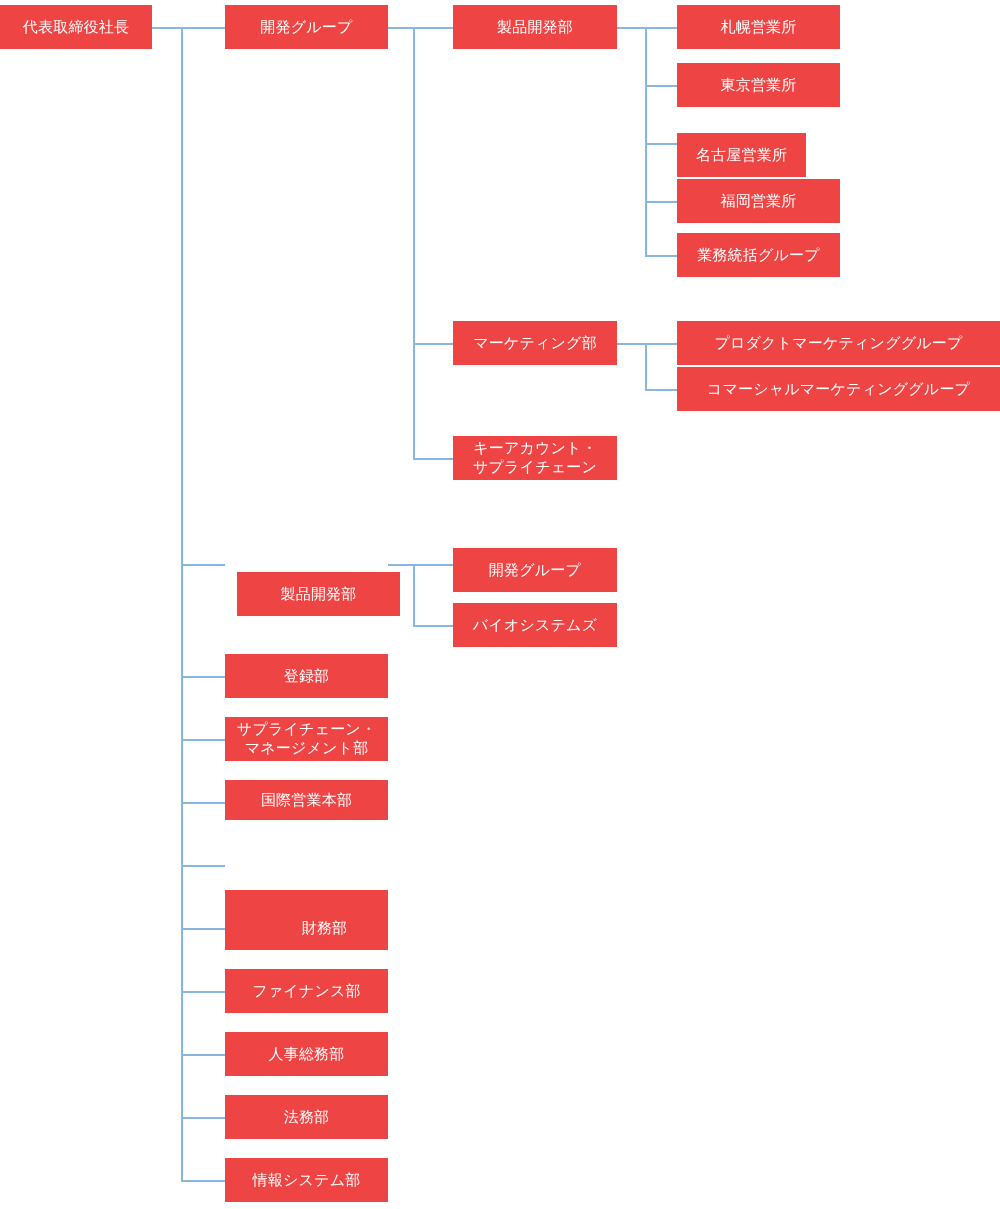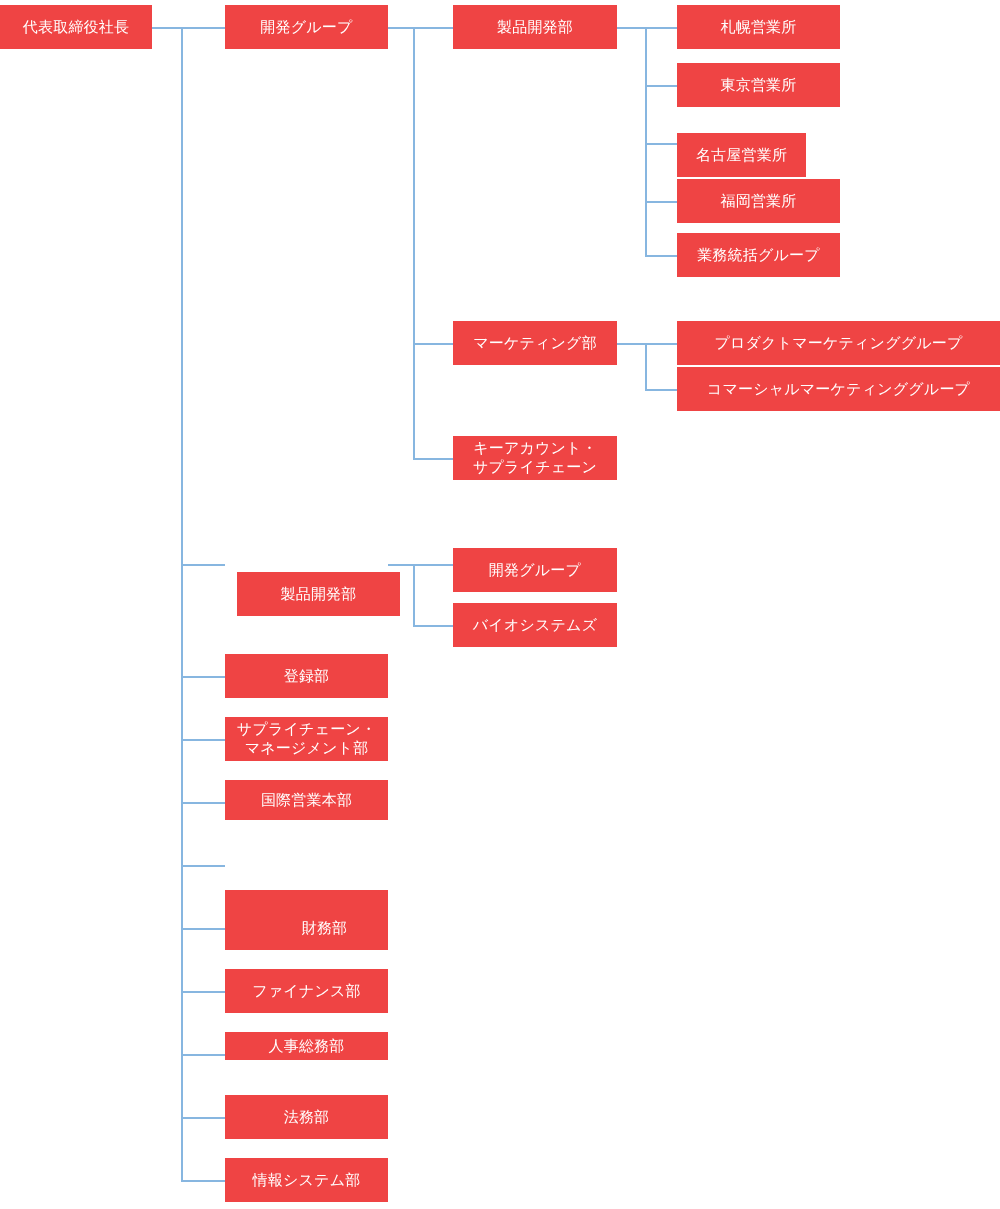--- a/index.html
+++ b/index.html
@@ -93,21 +93,21 @@
 マネージメント部</div>
 
   <div class="node" style="left:225px; top:780px; width:163px; height:40px;">国際営業本部</div>
 
   <div class="node" style="left:225px; top:843px; width:163px; height:60px;margin-top:47px;">経理部</div>
 
   <div class="node" style="left:225px; top:906px; width:163px; height:44px;padding-left:40px;">財務部</div>
 
   <div class="node" style="left:225px; top:969px; width:163px; height:44px;">ファイナンス部</div>
 
-  <div class="node" style="left:225px; top:1032px; width:163px; height:28px;">人事総務部</div>
+  <div class="node" style="left:225px; top:1032px; width:163px; height:44px;">人事総務部</div>
 
   <div class="node" style="left:225px; top:1095px; width:163px; height:44px;">法務部</div>
 
   <div class="node" style="left:225px; top:1158px; width:163px; height:44px;">情報システム部</div>
 
   <div class="node" style="left:453px; top:5px; width:164px; height:44px;">製品開発部</div>
 
   <div class="node" style="left:453px; top:321px; width:164px; height:44px;">マーケティング部</div>
 
   <div class="node two-line" style="left:453px; top:436px; width:164px; height:44px;">キーアカウント・

